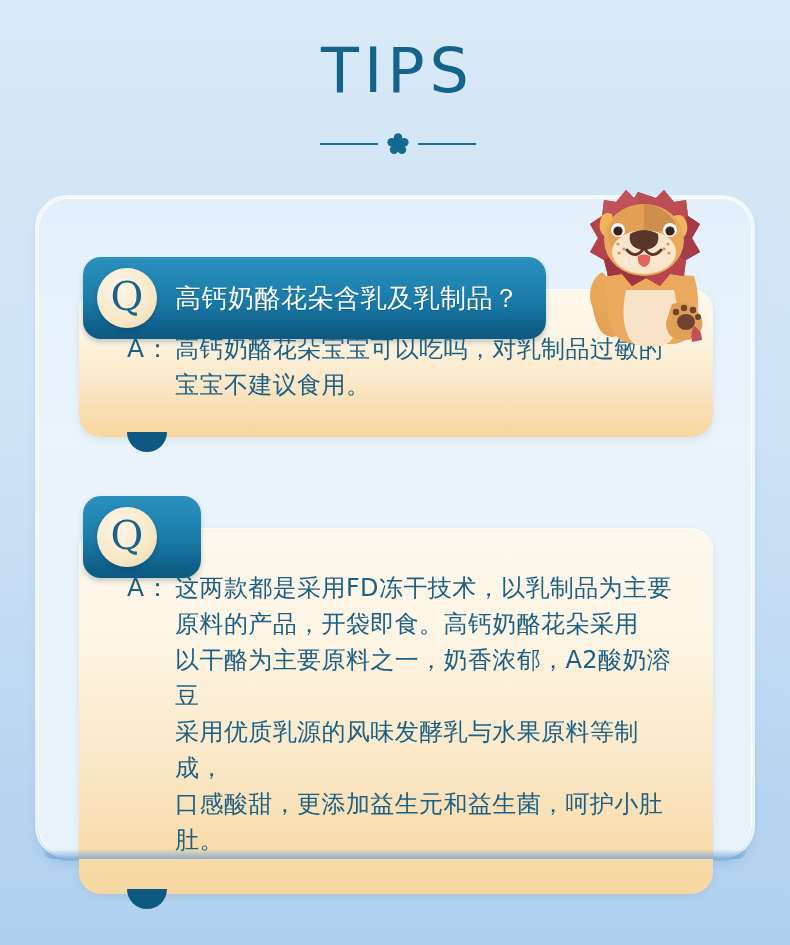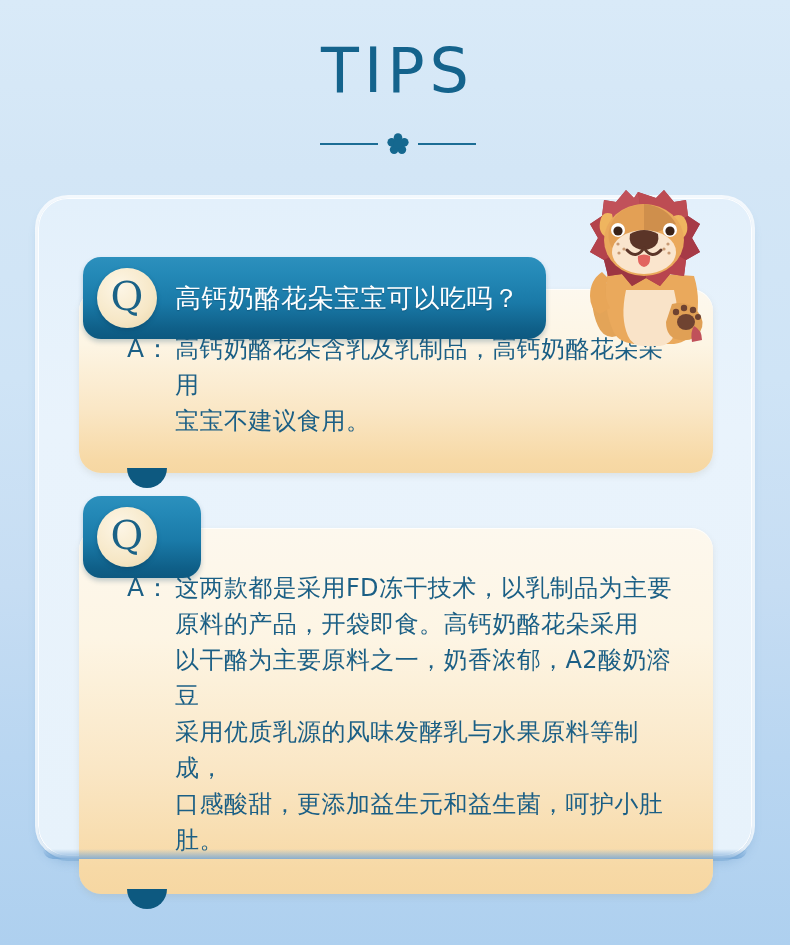--- a/index.html
+++ b/index.html
@@ -235,32 +235,32 @@
     </div>
   </div>
 
   <div class="card">
 
     <div class="qa qa-1">
 
       <div class="answer">
         <div class="answer-inner">
           <div class="answer-label">A：</div>
-          <div class="answer-text">高钙奶酪花朵含乳及乳制品，高钙奶酪花朵采用
+          <div class="answer-text">高钙奶酪花朵宝宝可以吃吗，对乳制品过敏的
 宝宝不建议食用。</div>
         </div>
       </div>
 
       <div class="q-tail"></div>
 
       <div class="question">
         <div class="q-badge">
           <span class="q-badge-letter">Q</span>
         </div>
-        <div class="q-text">高钙奶酪花朵宝宝可以吃吗？</div>
+        <div class="q-text">高钙奶酪花朵含乳及乳制品？</div>
       </div>
     </div>
 
     <div class="qa qa-2">
 
       <div class="answer">
         <div class="answer-inner">
           <div class="answer-label">A：</div>
           <div class="answer-text">这两款都是采用FD冻干技术，以乳制品为主要
 原料的产品，开袋即食。高钙奶酪花朵采用

